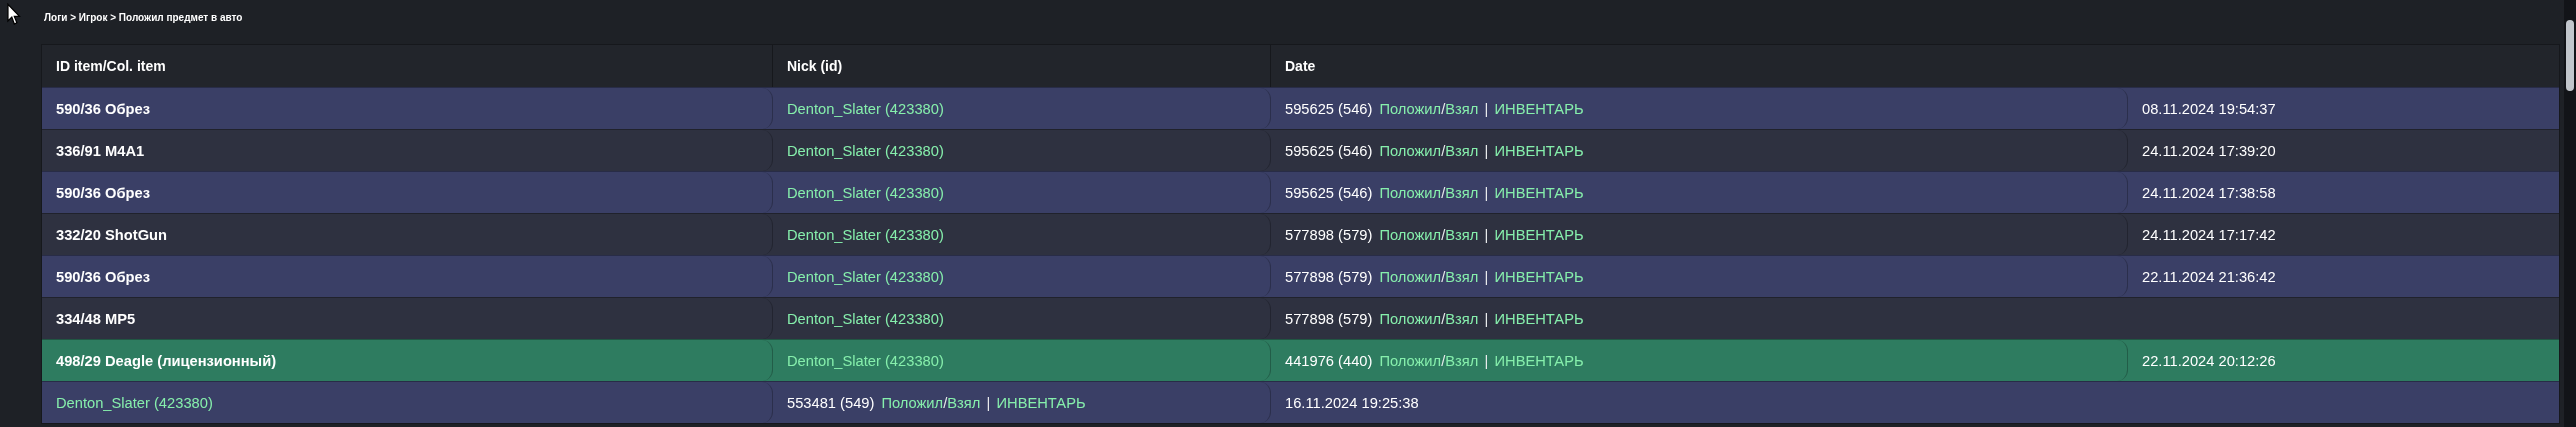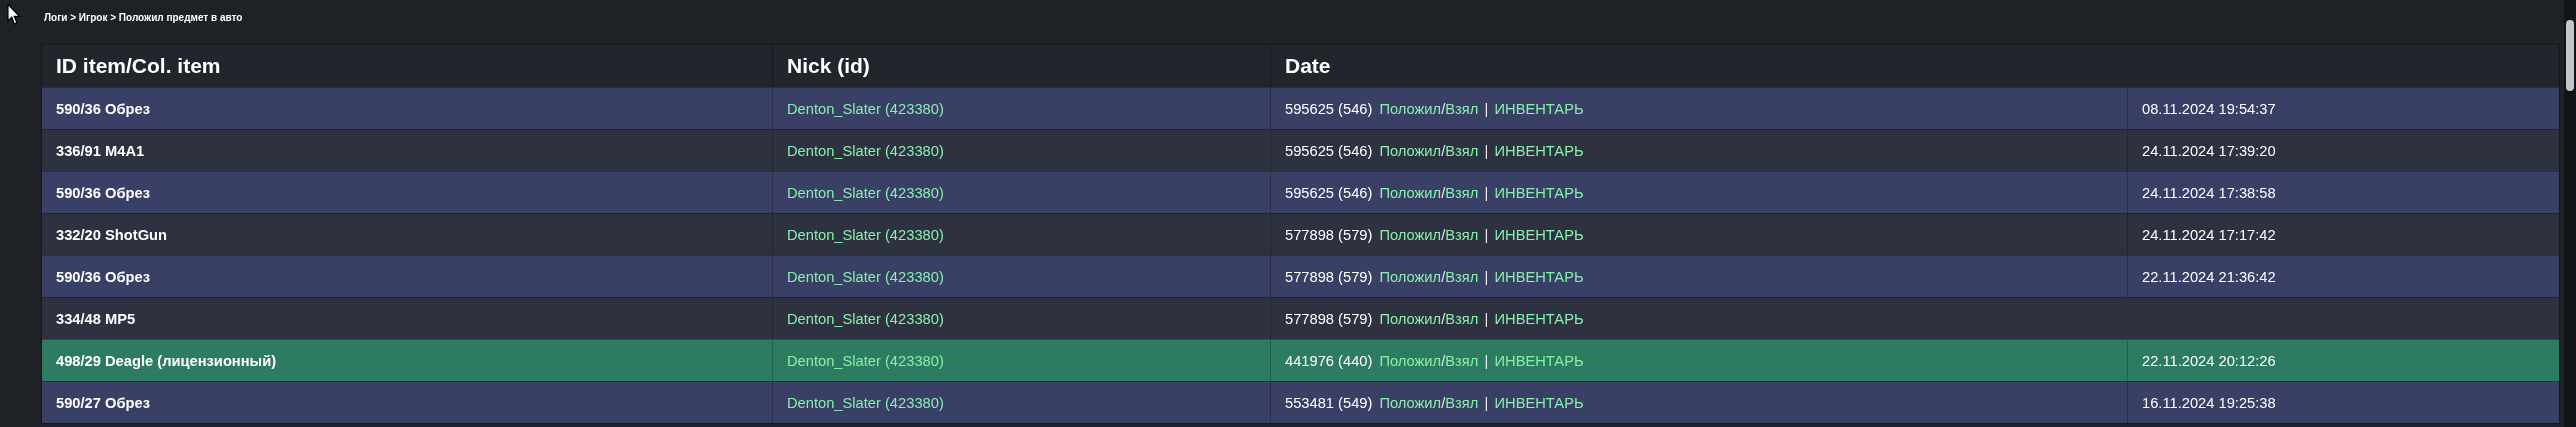--- a/index.html
+++ b/index.html
@@ -49,40 +49,41 @@
   }
   .thead {
     height: 42px;
     background: #22252b;
   }
   .th {
     display: flex;
     align-items: center;
     padding: 0 14px;
     font-weight: 700;
-    font-size: 21px;
+    font-size: 14px;
     color: #ffffff;
     border-right: 0.8px solid rgba(0,0,0,0.35);
     white-space: nowrap;
     overflow: hidden;
   }
   .th:last-child { border-right: none; text-align: center; }
 
   .tr {
     height: 42px;
     border-top: 0.8px solid rgba(0,0,0,0.30);
   }
   .td {
     display: flex;
     align-items: center;
     padding: 0 14px;
     font-size: 14.7px;
     border-right: 0.8px solid rgba(0,0,0,0.25);
     white-space: nowrap;
     overflow: hidden;
+    border-radius: 11px;
   }
   .td:last-child { border-right: none; }
   .td-item { font-weight: 700; }
 
   .variant-indigo { background: #3a3f66; }
   .variant-dark   { background: #2e3140; }
   .variant-green  { background: #2e7c60; }
 
   .link {
     color: #86efac;
@@ -254,23 +255,20 @@
             <span class="sep-slash">/</span>
             <a href="#" class="link">Взял</a>
       <span class="sep-pipe">|</span>
       <a href="#" class="link">ИНВЕНТАРЬ</a>
     </div>
     <div class="td td-date">
       <span>22.11.2024 20:12:26</span>
     </div>
   </div>
         <div class="tr variant-indigo">
-    <div class="td td-item">
-      <span>590/27 Обрез</span>
-    </div>
     <div class="td td-nick">
       <a href="#" class="link">Denton_Slater (423380)</a>
     </div>
     <div class="td td-vehicle">
       <span class="vid">553481 (549)</span>
       <a href="#" class="link">Положил</a>
             <span class="sep-slash">/</span>
             <a href="#" class="link">Взял</a>
       <span class="sep-pipe">|</span>
       <a href="#" class="link">ИНВЕНТАРЬ</a>

